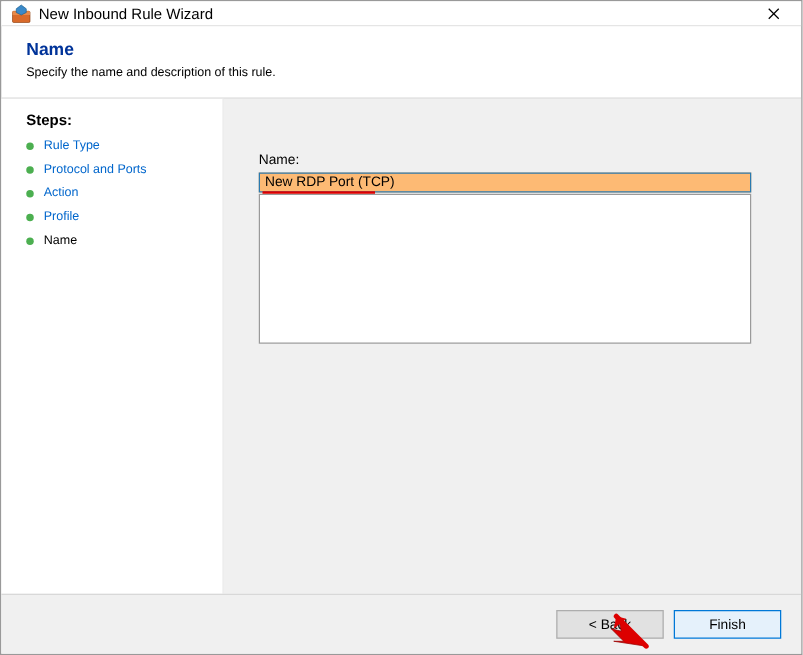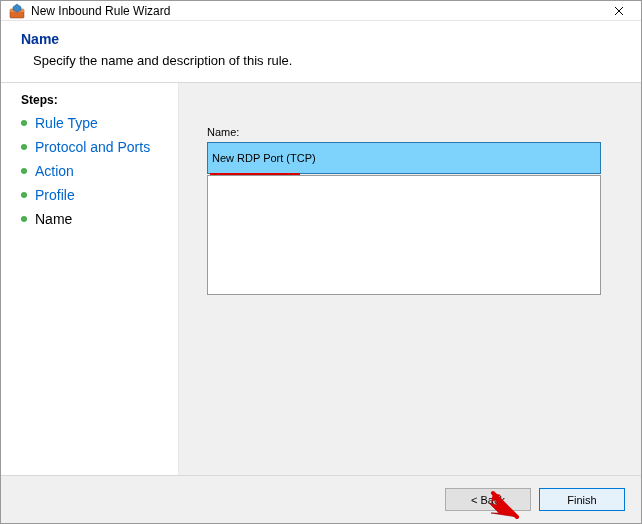--- a/index.html
+++ b/index.html
@@ -42,23 +42,22 @@
       padding: 10px 20px 14px 20px;
       border-bottom: 1px solid #d8d8d8;
     }
     .header h1 {
       font-size: 14px;
       font-weight: bold;
       color: #003399;
       margin-bottom: 6px;
     }
     .header p {
-      font-size: 13px;
+      font-size: 10px;
       color: #000;
-      margin-left: 12px;
     }
     .body {
       flex: 1;
       display: flex;
       min-height: 0;
     }
     .sidebar {
       width: 178px;
       background: #ffffff;
       border-right: 1px solid #e8e8e8;
@@ -76,45 +75,45 @@
       cursor: pointer;
     }
     .step .bullet {
       width: 6px; height: 6px;
       border-radius: 50%;
       background: #4caf50;
       margin-right: 8px;
     }
     .step .label {
       color: #0066cc;
-      font-size: 14px;
+      font-size: 10px;
     }
     .step.current .label {
       color: #000;
     }
     .main {
       flex: 1;
       background: #f0f0f0;
       padding: 43px 40px 20px 28px;
       display: flex;
       flex-direction: column;
     }
     .field-label {
       font-size: 11px;
       margin-bottom: 4px;
     }
     .name-input {
       width: 100%;
-      height: 32px;
+      height: 16px;
       border: 1px solid #2a7ab0;
       padding: 2px 4px;
       font-size: 11px;
       font-family: inherit;
       outline: none;
-      background: #7dd3fc;
+      background: #fdba74;
     }
     .name-underline {
       height: 0;
       border-top: 2px solid #d00;
       width: 90px;
       margin-top: -1px;
       margin-left: 3px;
       position: relative;
       z-index: 1;
     }

